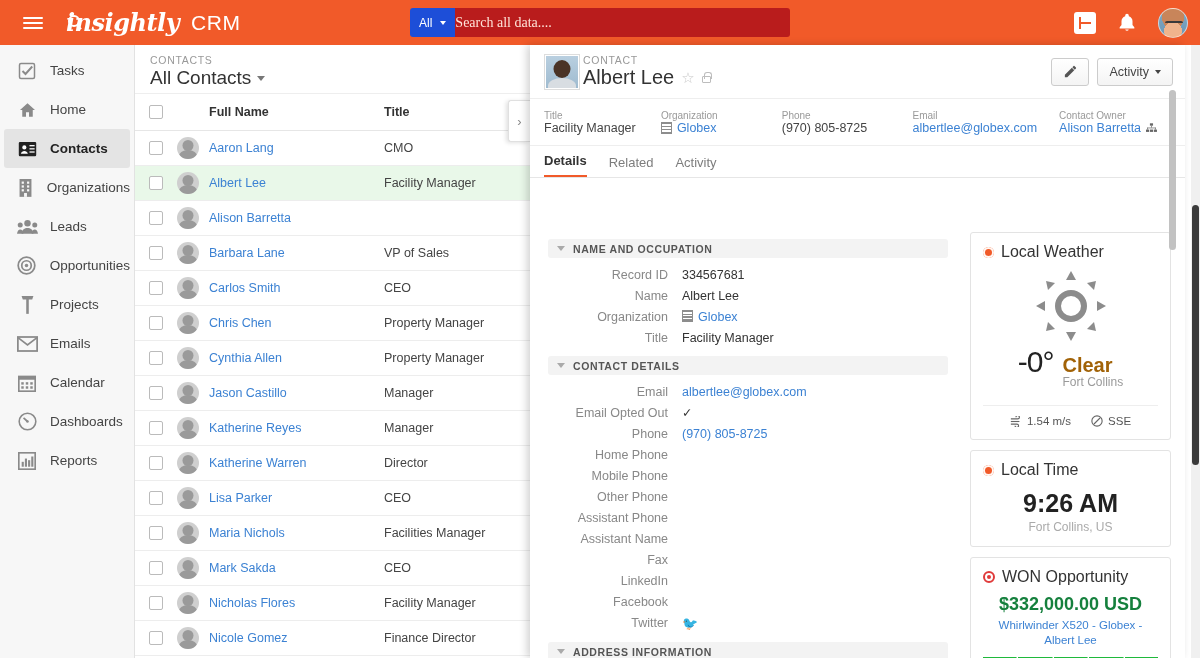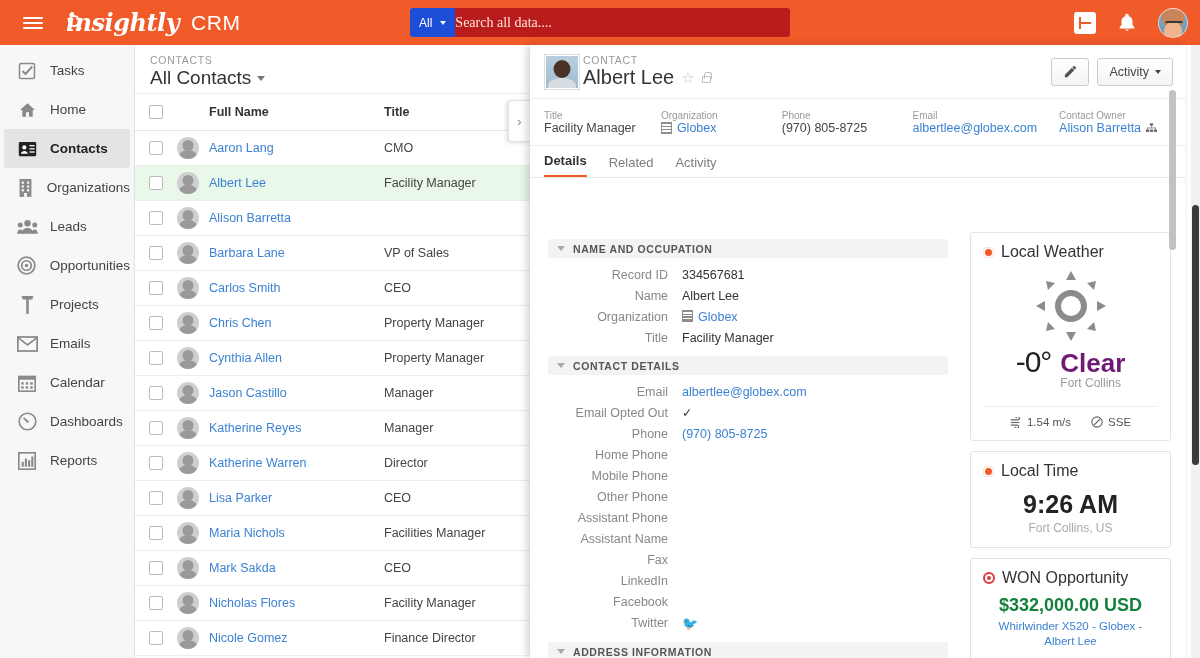--- a/index.html
+++ b/index.html
@@ -107,21 +107,21 @@
   
   .d-right { flex:1; padding:10px 14px 0 8px; }
   .card { background:#fff; border:1px solid #e3e3e3; border-radius:3px; margin-bottom:10px; padding:10px 12px 12px;}
   .card-h { display:flex; align-items:center; gap:7px; font-size:16px; color:#333; }
   .dot-orange{ width:11px;height:11px;border-radius:50%;background:#f15a29; box-shadow:inset 0 0 0 2px #fff7f3;}
   .dot-target{ width:12px;height:12px;border-radius:50%;border:2.5px solid #e03b3b; position:relative;}
   .dot-target::after{content:"";position:absolute;inset:2px;border-radius:50%;background:#e03b3b;}
   .sun { width:70px;height:70px;margin:10px auto 2px; position:relative; color:#8c8c8c;}
   .wx-row{ display:flex; align-items:baseline; justify-content:center; gap:9px; margin-top:4px;}
   .wx-temp{ font-size:30px; color:#222; letter-spacing:-1px;}
-  .wx-cond{ font-size:26px; font-weight:bold; color:#701a75; line-height:1;}
+  .wx-cond{ font-size:20px; font-weight:bold; color:#a16207; line-height:1;}
   .wx-city{ font-size:12px; color:#9a9a9a; }
   .wx-foot{ display:flex; justify-content:center; gap:20px; margin-top:16px; padding-top:9px; border-top:1px solid #eee; font-size:11.5px; color:#555;}
   .wx-foot span{display:flex;align-items:center;gap:5px;}
   .time-val{ font-size:25px; font-weight:bold; color:#222; text-align:center; margin-top:10px;}
   .time-city{ font-size:12px; color:#aaa; text-align:center; margin-top:2px;}
   .opp-amt{ font-size:18px; font-weight:bold; color:#15803d; text-align:center; margin-top:8px;}
   .opp-name{ font-size:11.5px; color:#3c82d3; text-align:center; line-height:15px; margin-top:3px; cursor:pointer;}
   .pipe{ display:flex; margin-top:9px; height:17px;}
   .pstep{ flex:1; background:#1fb93b; position:relative;}
   .pstep + .pstep{ margin-left:2px;}

